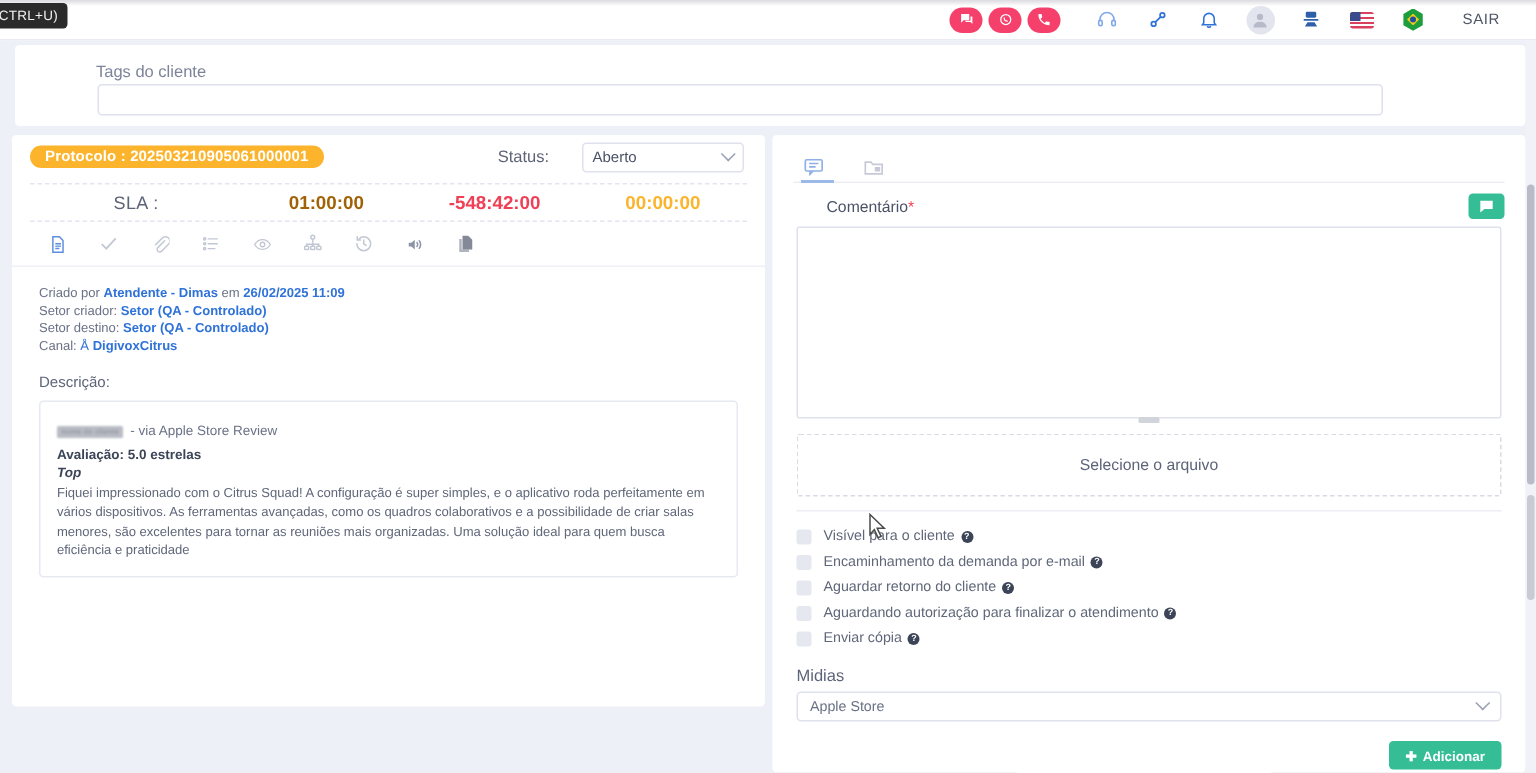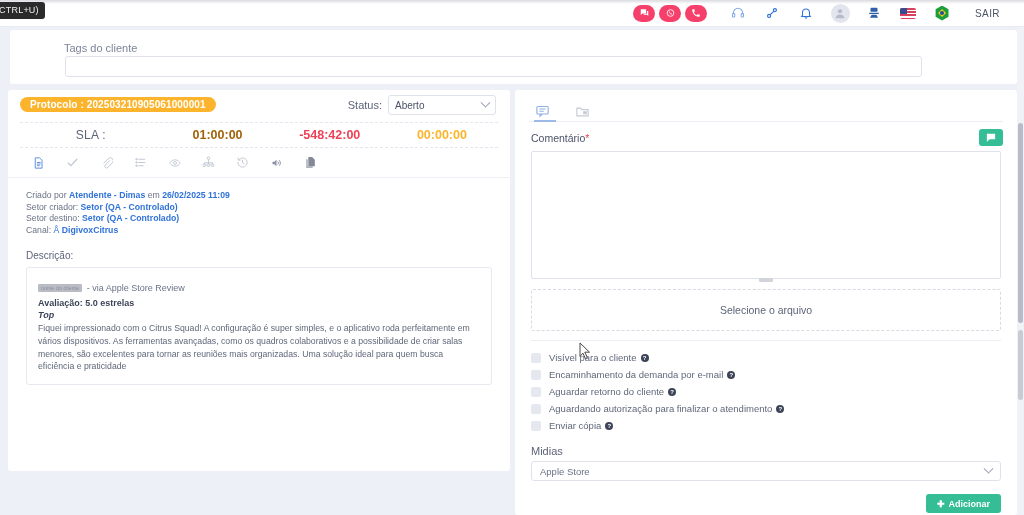--- a/index.html
+++ b/index.html
@@ -98,21 +98,21 @@
   
   .proto-row { position: relative; height: 32px; }
   .proto-badge {
     position: absolute; left: 12px; top: 7px; height: 15px;
     background: #fbb42c; color: #ffffff;
     border-radius: 9px; padding: 0 10px;
     font-size: 10px; font-weight: bold; line-height: 15px; letter-spacing: .1px;
     white-space: nowrap; cursor: pointer;
   }
   .status-wrap {
-    position: absolute; right: 14px; top: 5px; display: flex; align-items: center; gap: 6px;
+    position: absolute; right: 14px; top: 5px; display: flex; align-items: center; gap: 22px;
   }
   .status-label { font-size: 11px; color: #5d6478; }
   .status-select {
     width: 108px; height: 20px; border: 1px solid #dfe2ec; border-radius: 3px;
     background: #fff; font-size: 10px; color: #4a5266; padding: 0 6px;
     display: flex; align-items: center; justify-content: space-between; cursor: pointer;
   }
   .chev { width: 7px; height: 7px; border-right: 1px solid #9aa1b4; border-bottom: 1px solid #9aa1b4;
           transform: rotate(45deg) translate(-2px,-2px); }
 
@@ -159,21 +159,21 @@
   .rtabs { display: flex; align-items: center; gap: 18px; padding: 12px 0 0 16px; height: 31px; }
   .rtab { width: 22px; height: 20px; display: flex; align-items: center; justify-content: center; cursor: pointer; }
   .rtabs-rule { margin: 0 14px; border-bottom: 1px solid #eceef4; position: relative; }
   .rtabs-rule::after {
     content:""; position: absolute; left: 5px; top: -1px; width: 22px; height: 2px; background: #9db9e8;
   }
   .cmt-label-row {
     display: flex; align-items: center; justify-content: space-between;
     padding: 7px 14px 5px 16px;
   }
-  .cmt-label { font-size: 10.5px; color: #4a5266; }
+  .cmt-label { font-size: 10.5px; color: #4a5266; margin-left: 20px; }
   .cmt-label i { color: #ef4056; font-style: normal; }
   .cmt-btn {
     width: 24px; height: 17px; border-radius: 3px; background: #35bd96;
     display: flex; align-items: center; justify-content: center; cursor: pointer;
   }
   .cmt-area {
     margin: 0 16px; height: 128px; border: 1px solid #dfe2ec; border-radius: 2px; background: #fff;
     position: relative;
   }
   .resize-grip {

